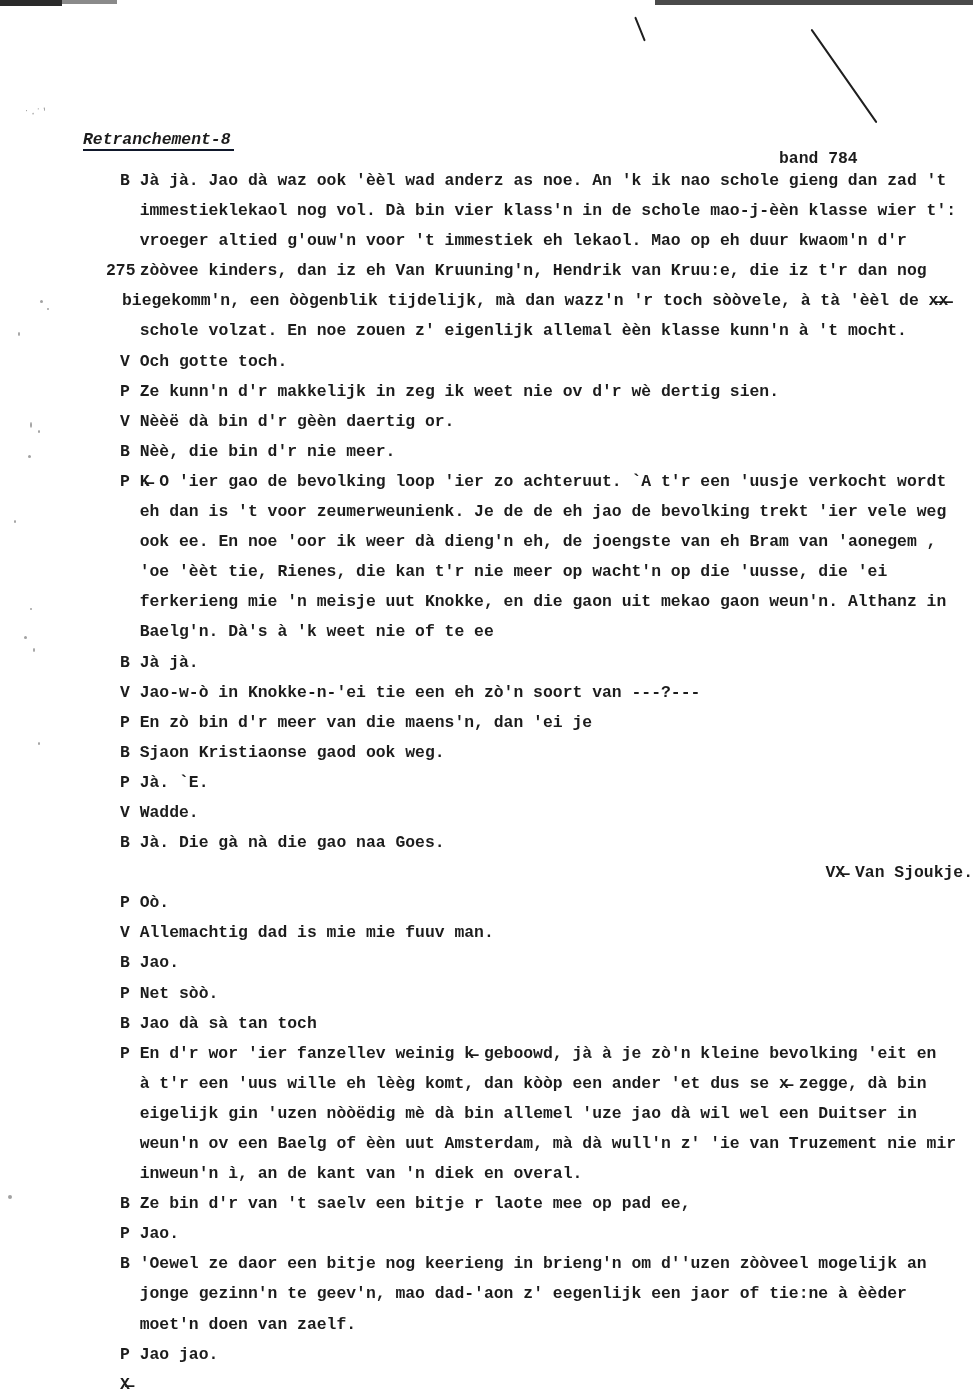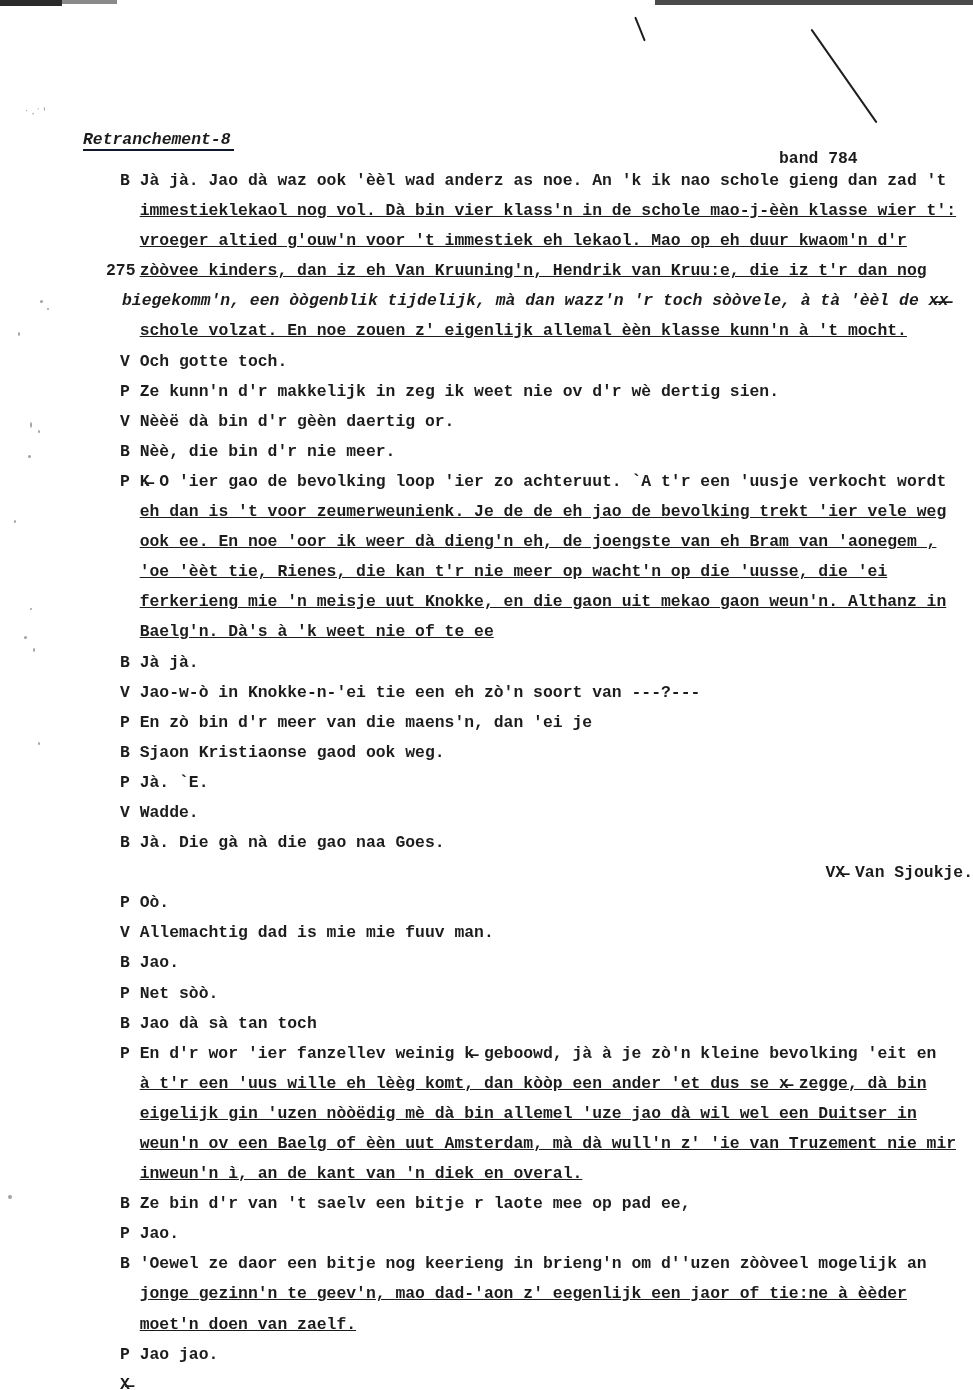--- a/index.html
+++ b/index.html
@@ -11,22 +11,22 @@
     font-family:"Liberation Mono","DejaVu Sans Mono",monospace;
     color:#1c1c1c;
   }
   
   .header{position:absolute;top:130px;left:0;width:100%;height:26px;font-size:16.4px;font-weight:600;}
   .doc-title{position:absolute;left:83px;top:0;border-bottom:2px solid #0f172a;padding-right:3px;font-style:italic;}
   .band-label{position:absolute;left:779px;top:0;margin-top:19px;}
   
   .transcript{position:absolute;left:120px;top:166px;width:853px;font-size:16.4px;font-weight:600;line-height:30.1px;white-space:pre;}
   .line{position:relative;height:30.1px;}
-  .line.cont{padding-left:19.7px;text-decoration:underline;}
-  .line.cont-tight{padding-left:2px;font-style:italic;}
+  .line.cont{padding-left:19.7px;}
+  .line.cont-tight{padding-left:2px;}
   .line.shift-left{margin-left:-13px;text-align:right;}
   .margin-num{position:absolute;left:-46px;top:0;margin-left:32px;}
   
   .bar{position:absolute;background:#2a2a2a;}
   .bar.soft{background:#8a8a8a;}
   .stroke{position:absolute;width:2px;background:#1f1f1f;border-radius:1px;}
   .speck{position:absolute;background:#6f6f6f;border-radius:50%;opacity:.65;}
   .pencil{position:absolute;color:#9a9a9a;font-size:10px;transform:rotate(-8deg);}
 </style>
 </head>

